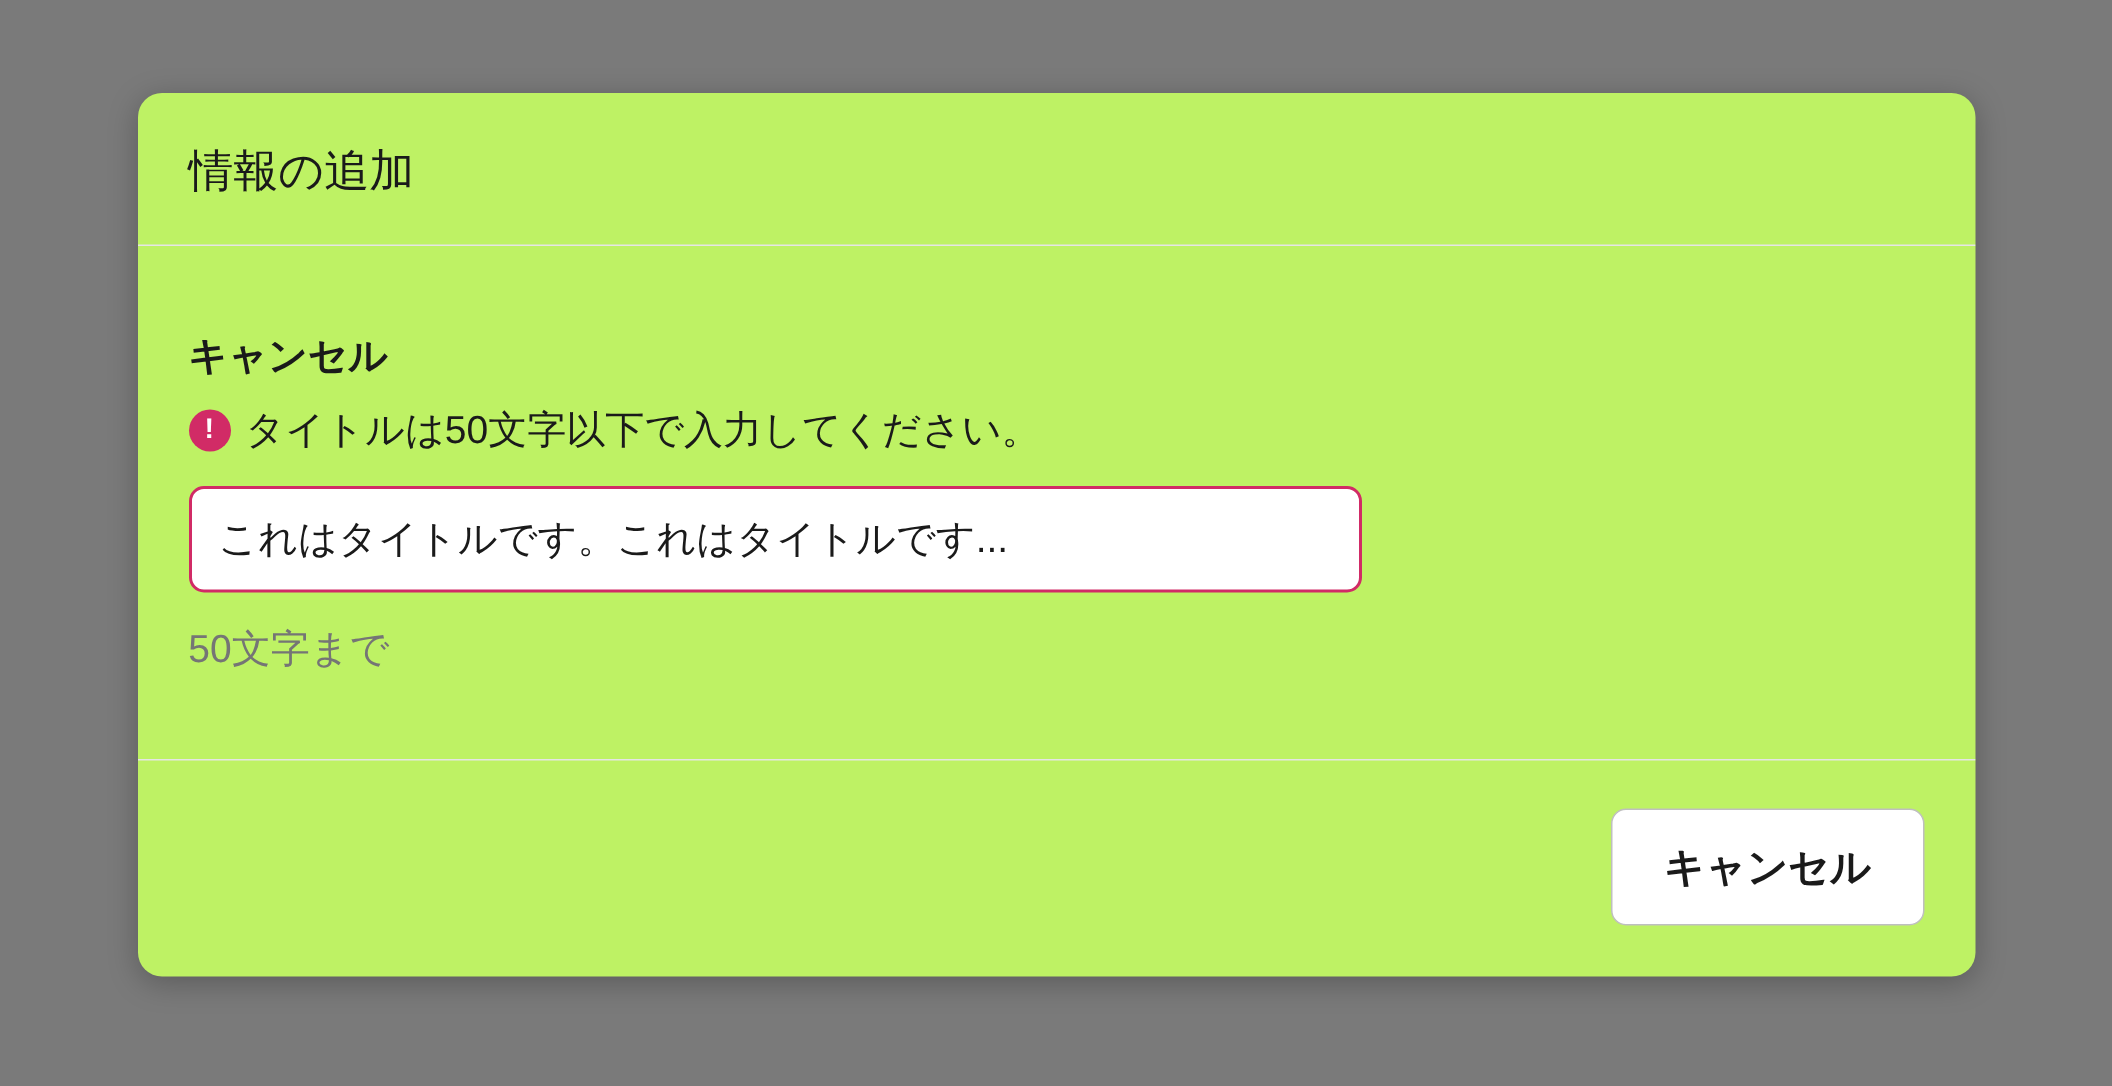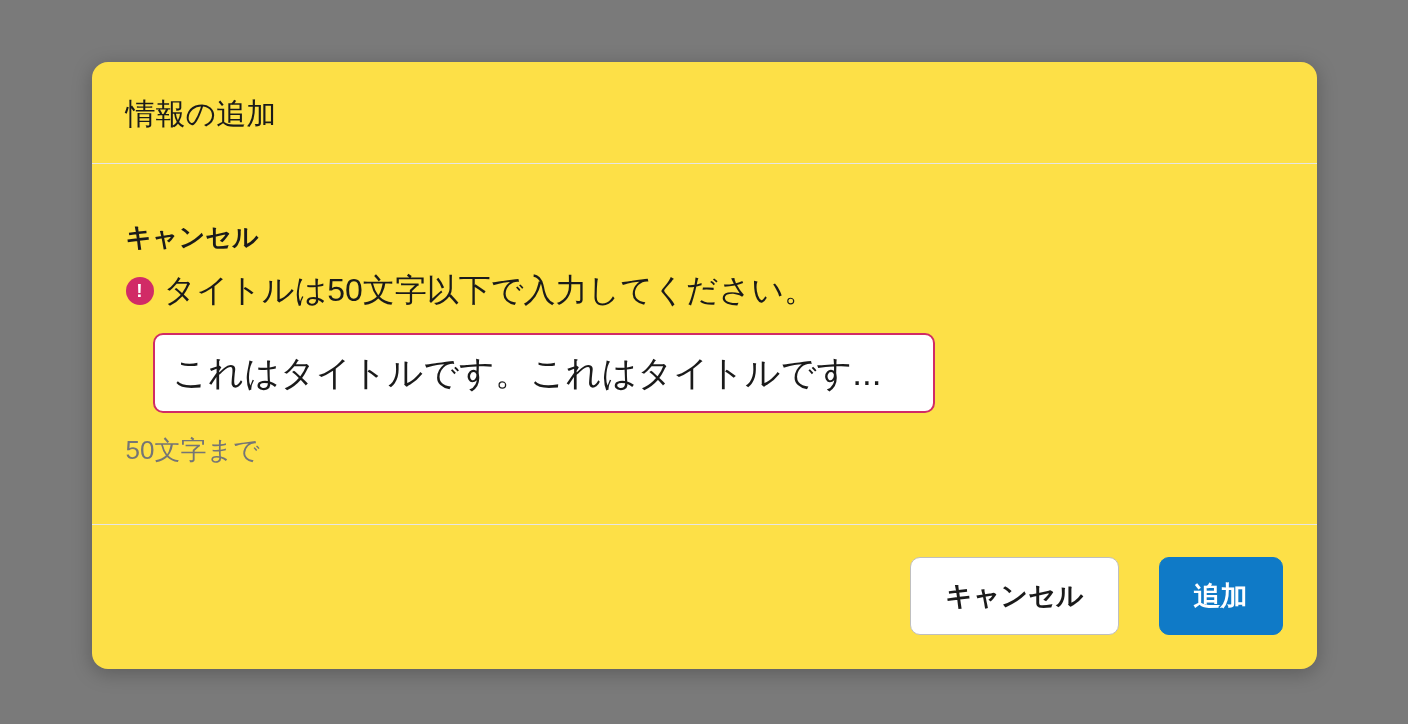--- a/index.html
+++ b/index.html
@@ -13,21 +13,21 @@
       font-family: -apple-system, BlinkMacSystemFont, "Segoe UI", "Hiragino Sans", "Hiragino Kaku Gothic ProN", Meiryo, sans-serif;
       width: 1408px;
       height: 724px;
       display: flex;
       align-items: flex-start;
       justify-content: center;
       padding-top: 62px;
     }
     
     .dialog {
-      background: #fde047;
+      background: #bef264;
       border-radius: 16px;
       width: 1225px;
       box-shadow: 0 4px 20px rgba(0,0,0,0.25);
       overflow: hidden;
     }
     
     .dialog-header {
       padding: 32px 34px 28px 34px;
       border-bottom: 1px solid #e5e5e5;
     }
@@ -65,38 +65,37 @@
       color: #ffffff;
       display: flex;
       align-items: center;
       justify-content: center;
       font-weight: 700;
       font-size: 19px;
       flex-shrink: 0;
     }
     
     .error-text {
-      font-size: 32px;
+      font-size: 26px;
       color: #1a1a1a;
       font-weight: 400;
     }
     
     .title-input {
       width: 782px;
       padding: 18px 18px;
-      font-size: 35px;
+      font-size: 26px;
       border: 2px solid #d12b66;
       border-radius: 10px;
       color: #1a1a1a;
       font-family: inherit;
       outline: none;
       white-space: nowrap;
       overflow: hidden;
       text-overflow: ellipsis;
-      margin-left: 27px;
     }
     
     .helper-text {
       font-size: 26px;
       color: #757575;
       margin-top: 20px;
     }
     
     .dialog-footer {
       padding: 32px 34px 34px 34px;
@@ -142,15 +141,14 @@
       <div class="error-text">タイトルは50文字以下で入力してください。</div>
     </div>
     
     <input type="text" class="title-input" value="これはタイトルです。これはタイトルです..." style="">
     
     <div class="helper-text">50文字まで</div>
   </div>
 
   <div class="dialog-footer">
     <button class="btn btn-secondary">キャンセル</button>
-    <button class="btn btn-primary">追加</button>
   </div>
 </div>
 
 </body></html>

